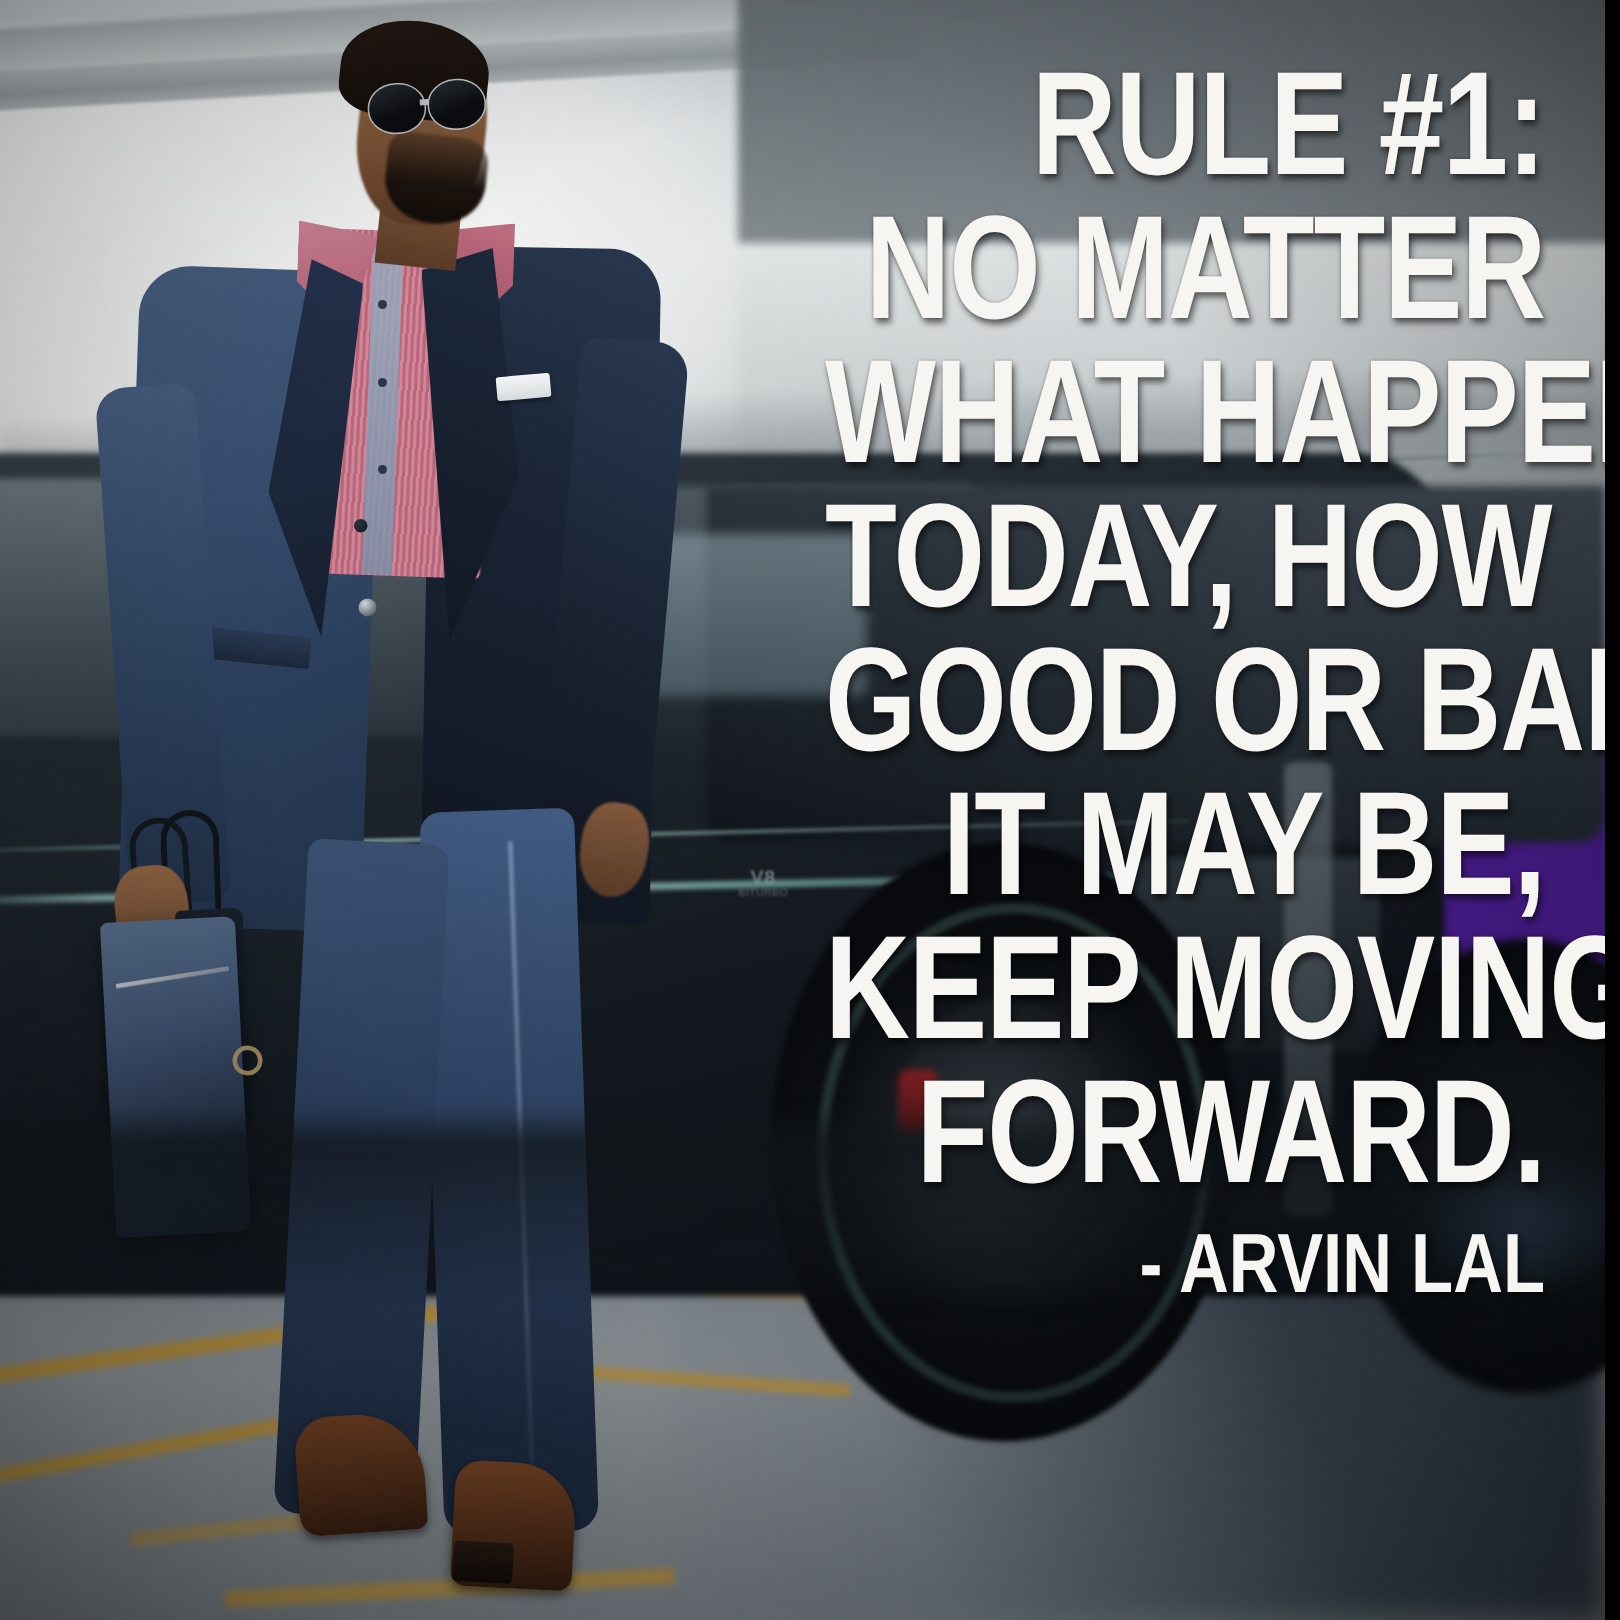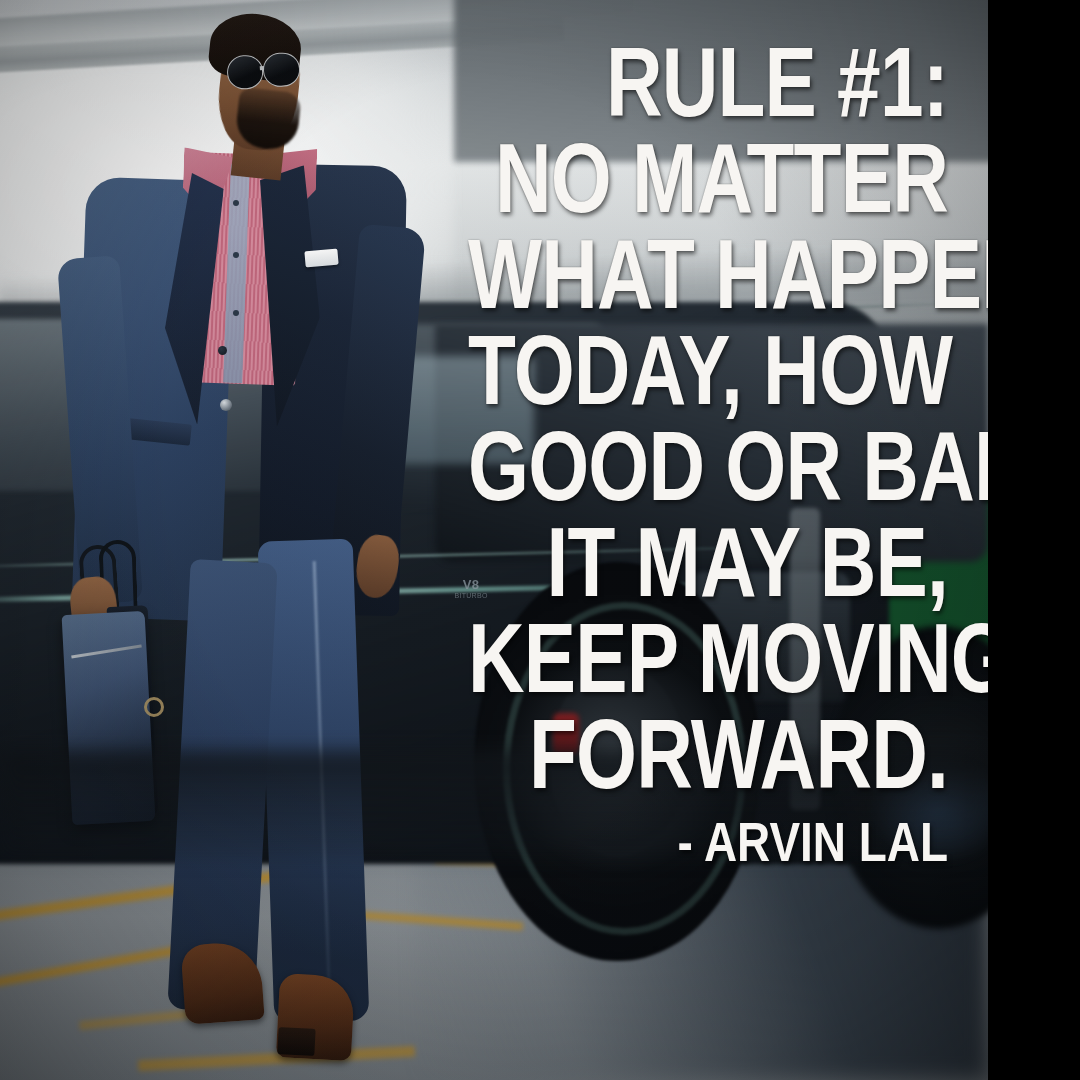--- a/index.html
+++ b/index.html
@@ -1,23 +1,23 @@
 <!DOCTYPE html>
 <html><head>
 <meta charset="utf-8">
 <title>Motivational Quote Image</title>
 <style>
   html,body{margin:0;padding:0;background:#000;}
   body{font-family:"Liberation Sans", sans-serif;}
 
   #poster{
     position:relative;
-    width:988px;height:1080px;
+    width:1070px;height:1080px;
     overflow:hidden;
-    background:#14532d;
+    background:#4c1d95;
     user-select:none;
   }
 
   
   .photo{position:absolute;inset:0;overflow:hidden;}
 
   
   .bg-sky{
     position:absolute;left:0;top:0;width:100%;height:46%;
     background:

